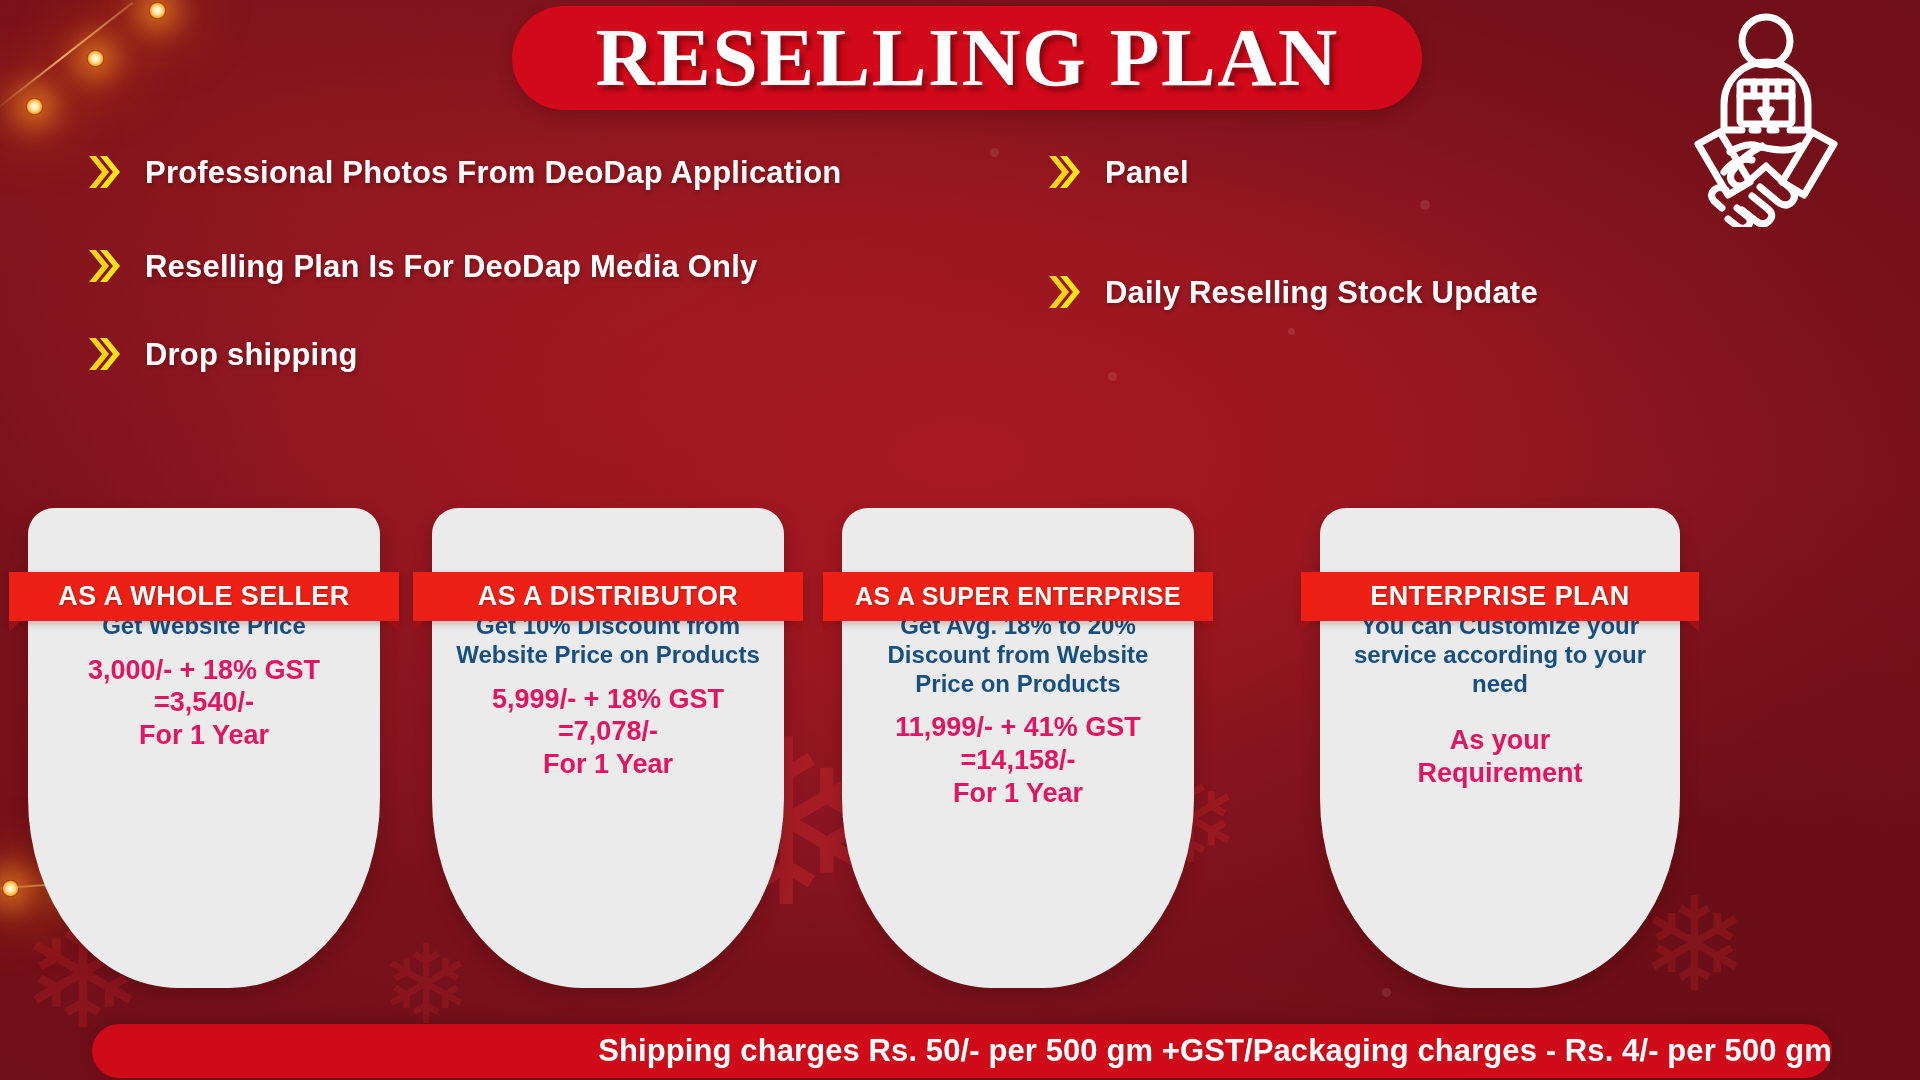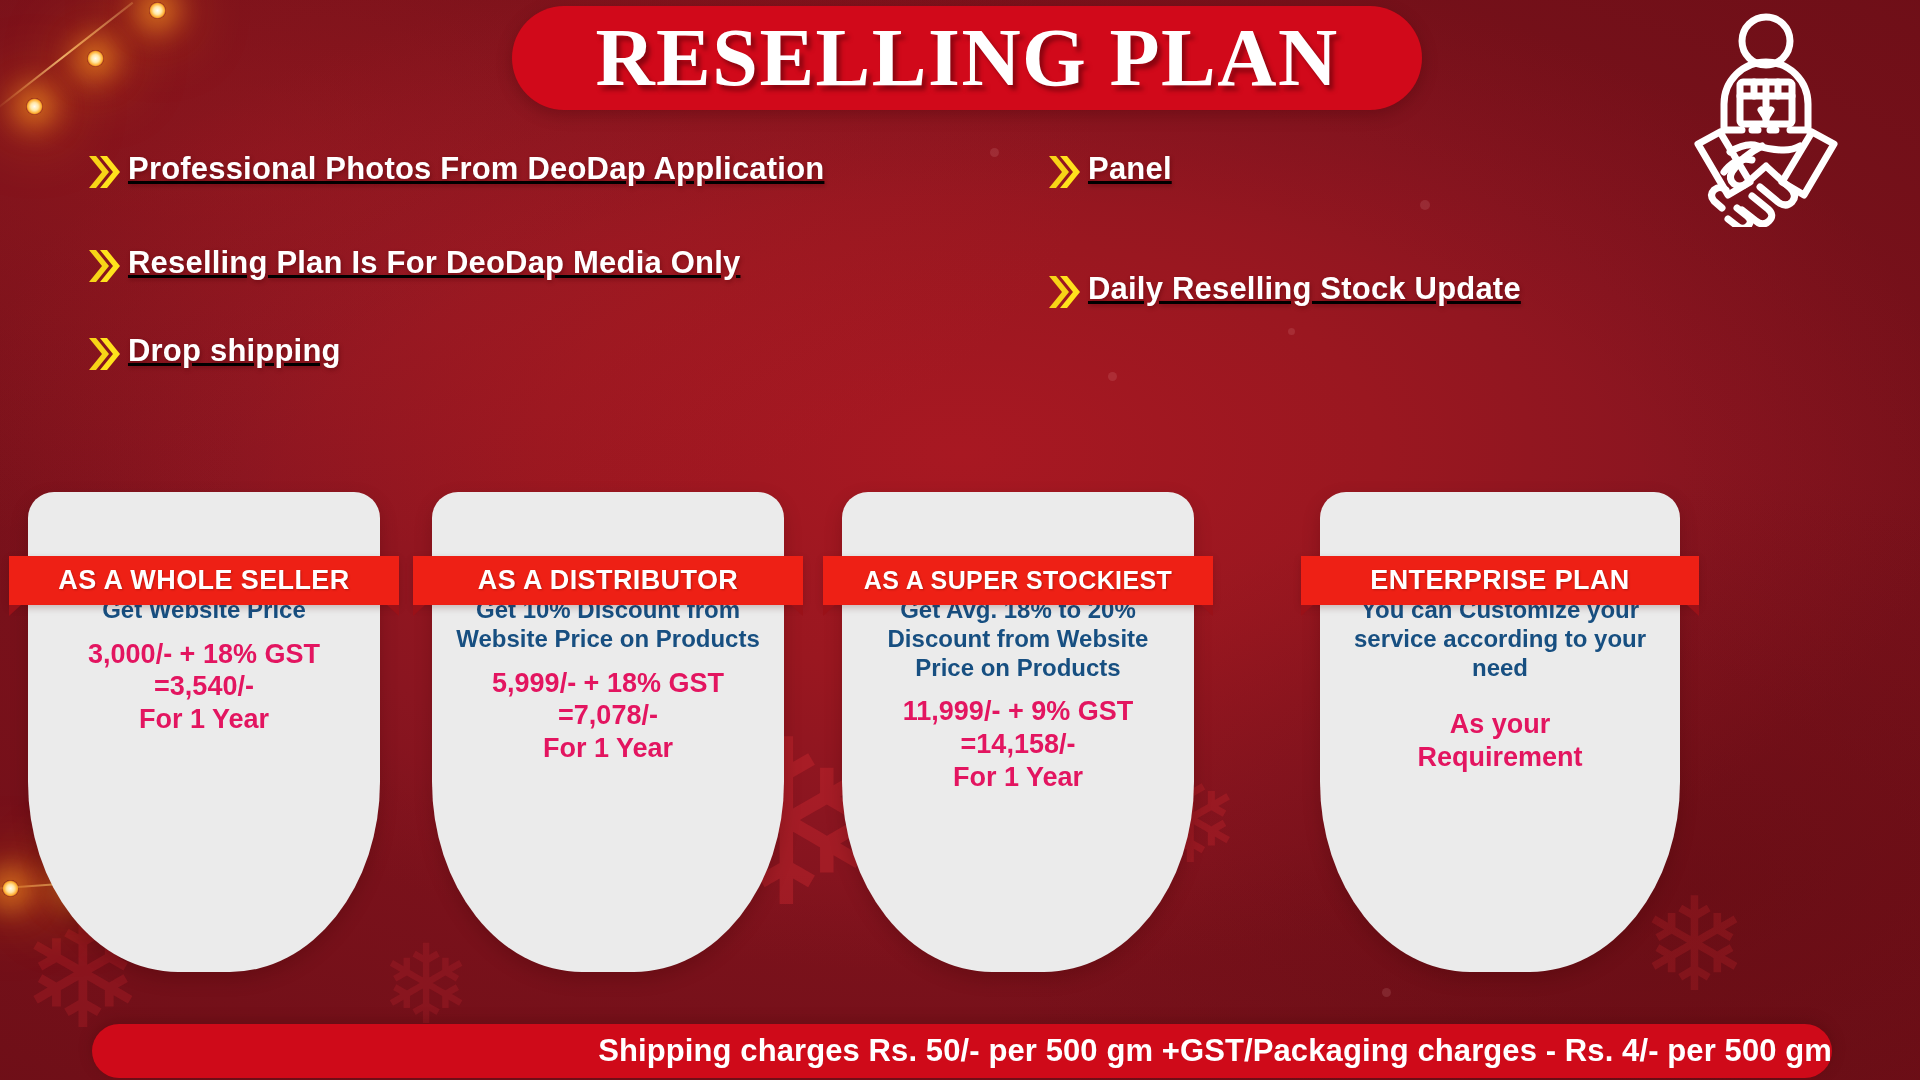--- a/index.html
+++ b/index.html
@@ -99,24 +99,23 @@
   .hs-icon { position: absolute; left: 1666px; top: 12px; width: 200px; height: 215px; }
 
   
   .features { position: absolute; left: 0; top: 150px; width: 1700px; }
   .feat-col { position: absolute; }
   .feat-col.left  { left: 88px;  width: 810px; }
   .feat-col.right { left: 1048px; width: 620px; }
 
   .feat {
     display: flex;
-    align-items: flex-start;
-    gap: 6px;
+    align-items: flex-end;
+    gap: 23px;
     margin-bottom: 52px;
-    text-decoration: underline;
   }
   .chev { flex: 0 0 auto; width: 34px; height: 40px; margin-top: 2px; }
   .feat-text {
     font-size: 31px;
     font-weight: bold;
     color: #ffffff;
     line-height: 1.23;
     letter-spacing: .2px;
     text-shadow: 1px 2px 4px rgba(80,0,8,.45);
   }
@@ -126,20 +125,21 @@
   .card { position: absolute; top: 0; width: 352px; }
 
   .card .body {
     position: relative;
     width: 100%;
     background: #ebebeb;
     border-radius: 26px 26px 150px 150px / 26px 26px 190px 190px;
     padding: 104px 16px 28px;
     min-height: 480px;
     box-shadow: 0 7px 18px rgba(55,0,6,.24);
+    margin-top: 16px;
   }
 
   .ribbon {
     position: absolute;
     left: -19px;
     right: -19px;
     top: 64px;
     height: 49px;
     background: #ee2015;
     display: flex;
@@ -356,26 +356,26 @@
         <div>5,999/- + 18% GST</div>
         <div>=7,078/-</div>
         <div>For 1 Year</div>
       </div>
     </div>
   </div>
 
   <div class="card c3">
     <div class="body">
       <div class="ribbon">
-        <span class="ribbon-label sm">AS A SUPER STOCKIEST</span>
+        <span class="ribbon-label sm">AS A SUPER ENTERPRISE</span>
       </div>
       <div class="headline" style="white-space:pre-line;">Get Avg. 18% to 20% Discount from Website
 Price on Products</div>
       <div class="price">
-        <div>11,999/- + 9% GST</div>
+        <div>11,999/- + 41% GST</div>
         <div>=14,158/-</div>
         <div>For 1 Year</div>
       </div>
     </div>
   </div>
 
   <div class="card c4">
     <div class="body">
       <div class="ribbon">
         <span class="ribbon-label">ENTERPRISE PLAN</span>

